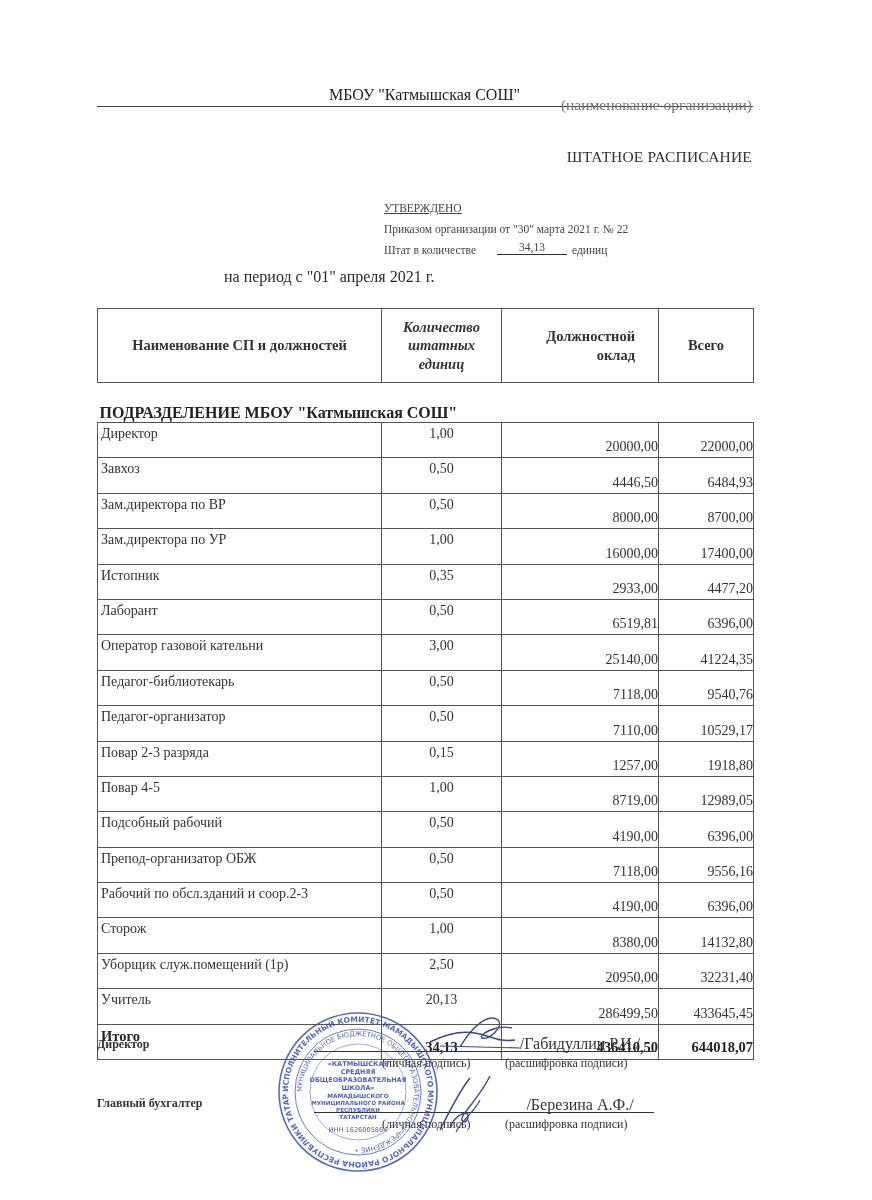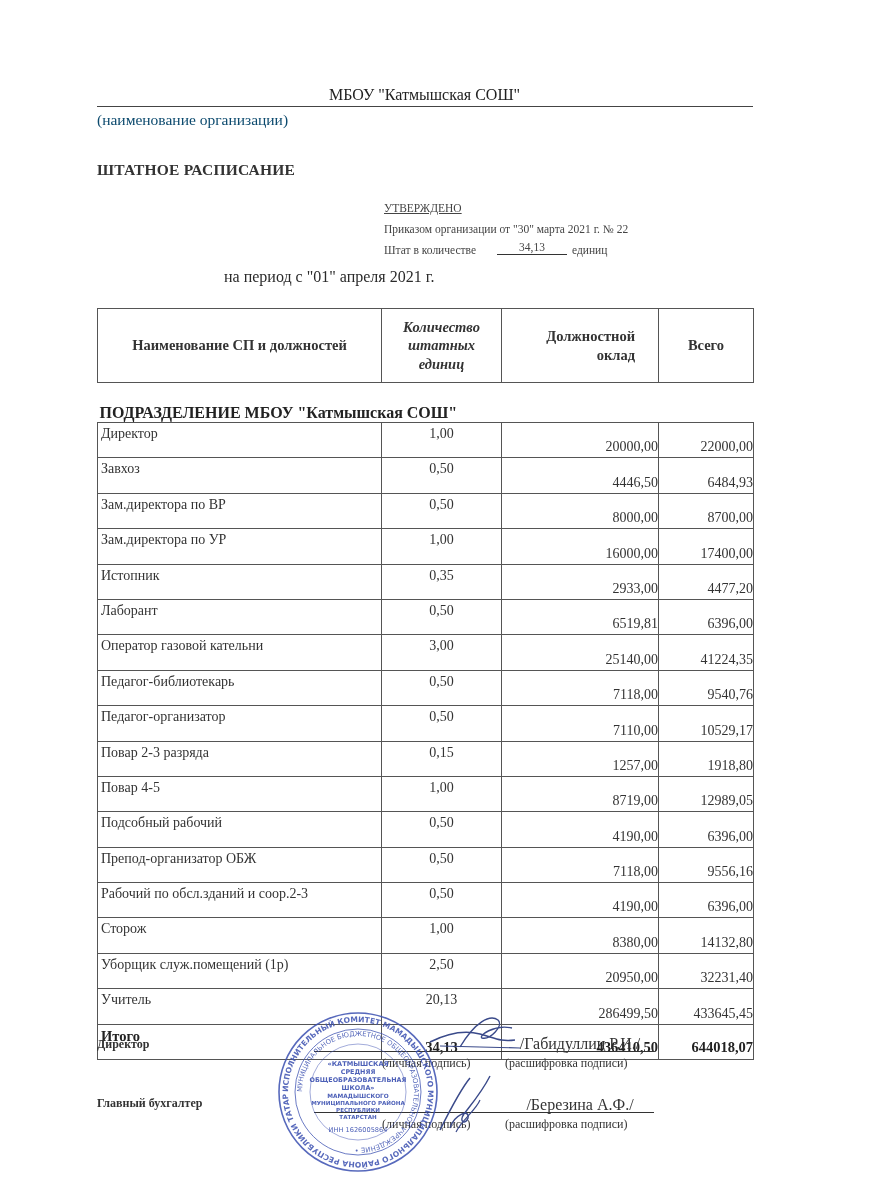--- a/index.html
+++ b/index.html
@@ -4,22 +4,22 @@
 <style>
   html, body { margin: 0; padding: 0; }
   body {
     width: 872px; height: 1200px; position: relative; overflow: hidden;
     background: #ffffff; color: #2a2a2a;
     font-family: "Liberation Serif", serif;
   }
   .abs { position: absolute; }
   .org-name { left: 97px; width: 655px; top: 86px; text-align: center; font-size: 16px; color: #222; }
   .org-line { left: 97px; width: 656px; top: 106px; height: 0; border-top: 1.5px solid #444; }
-  .org-caption { left: 97px; width: 655px; top: 111px; text-align: left; font-size: 15.5px; color: #0c4a6e; }
-  .doc-title { left: 97px; width: 655px; top: 161px; text-align: left; font-size: 15.5px; font-weight: bold; color: #333; letter-spacing: 0.2px; }
+  .org-caption { left: 97px; width: 655px; top: 96px; text-align: right; font-size: 15.5px; color: #737373; }
+  .doc-title { left: 97px; width: 655px; top: 148px; text-align: right; font-size: 15.5px; font-weight: normal; color: #333; letter-spacing: 0.2px; }
   .approved { left: 384px; top: 202px; font-size: 11.5px; color: #444; text-decoration: underline; }
   .order { left: 384px; top: 223px; font-size: 11.5px; color: #444; }
   .staff-count-label { left: 384px; top: 244px; font-size: 11.5px; color: #444; }
   .staff-count-value { left: 497px; top: 241px; width: 70px; text-align: center; font-size: 11.5px; color: #444; border-bottom: 1.2px solid #333; padding-bottom: 1px; }
   .staff-count-unit { left: 572px; top: 244px; font-size: 11.5px; color: #444; }
   .period { left: 224px; top: 268px; font-size: 16px; color: #2a2a2a; }
 
   table.staff {
     position: absolute; left: 97px; top: 308px; width: 656px;
     border-collapse: collapse; table-layout: fixed;

